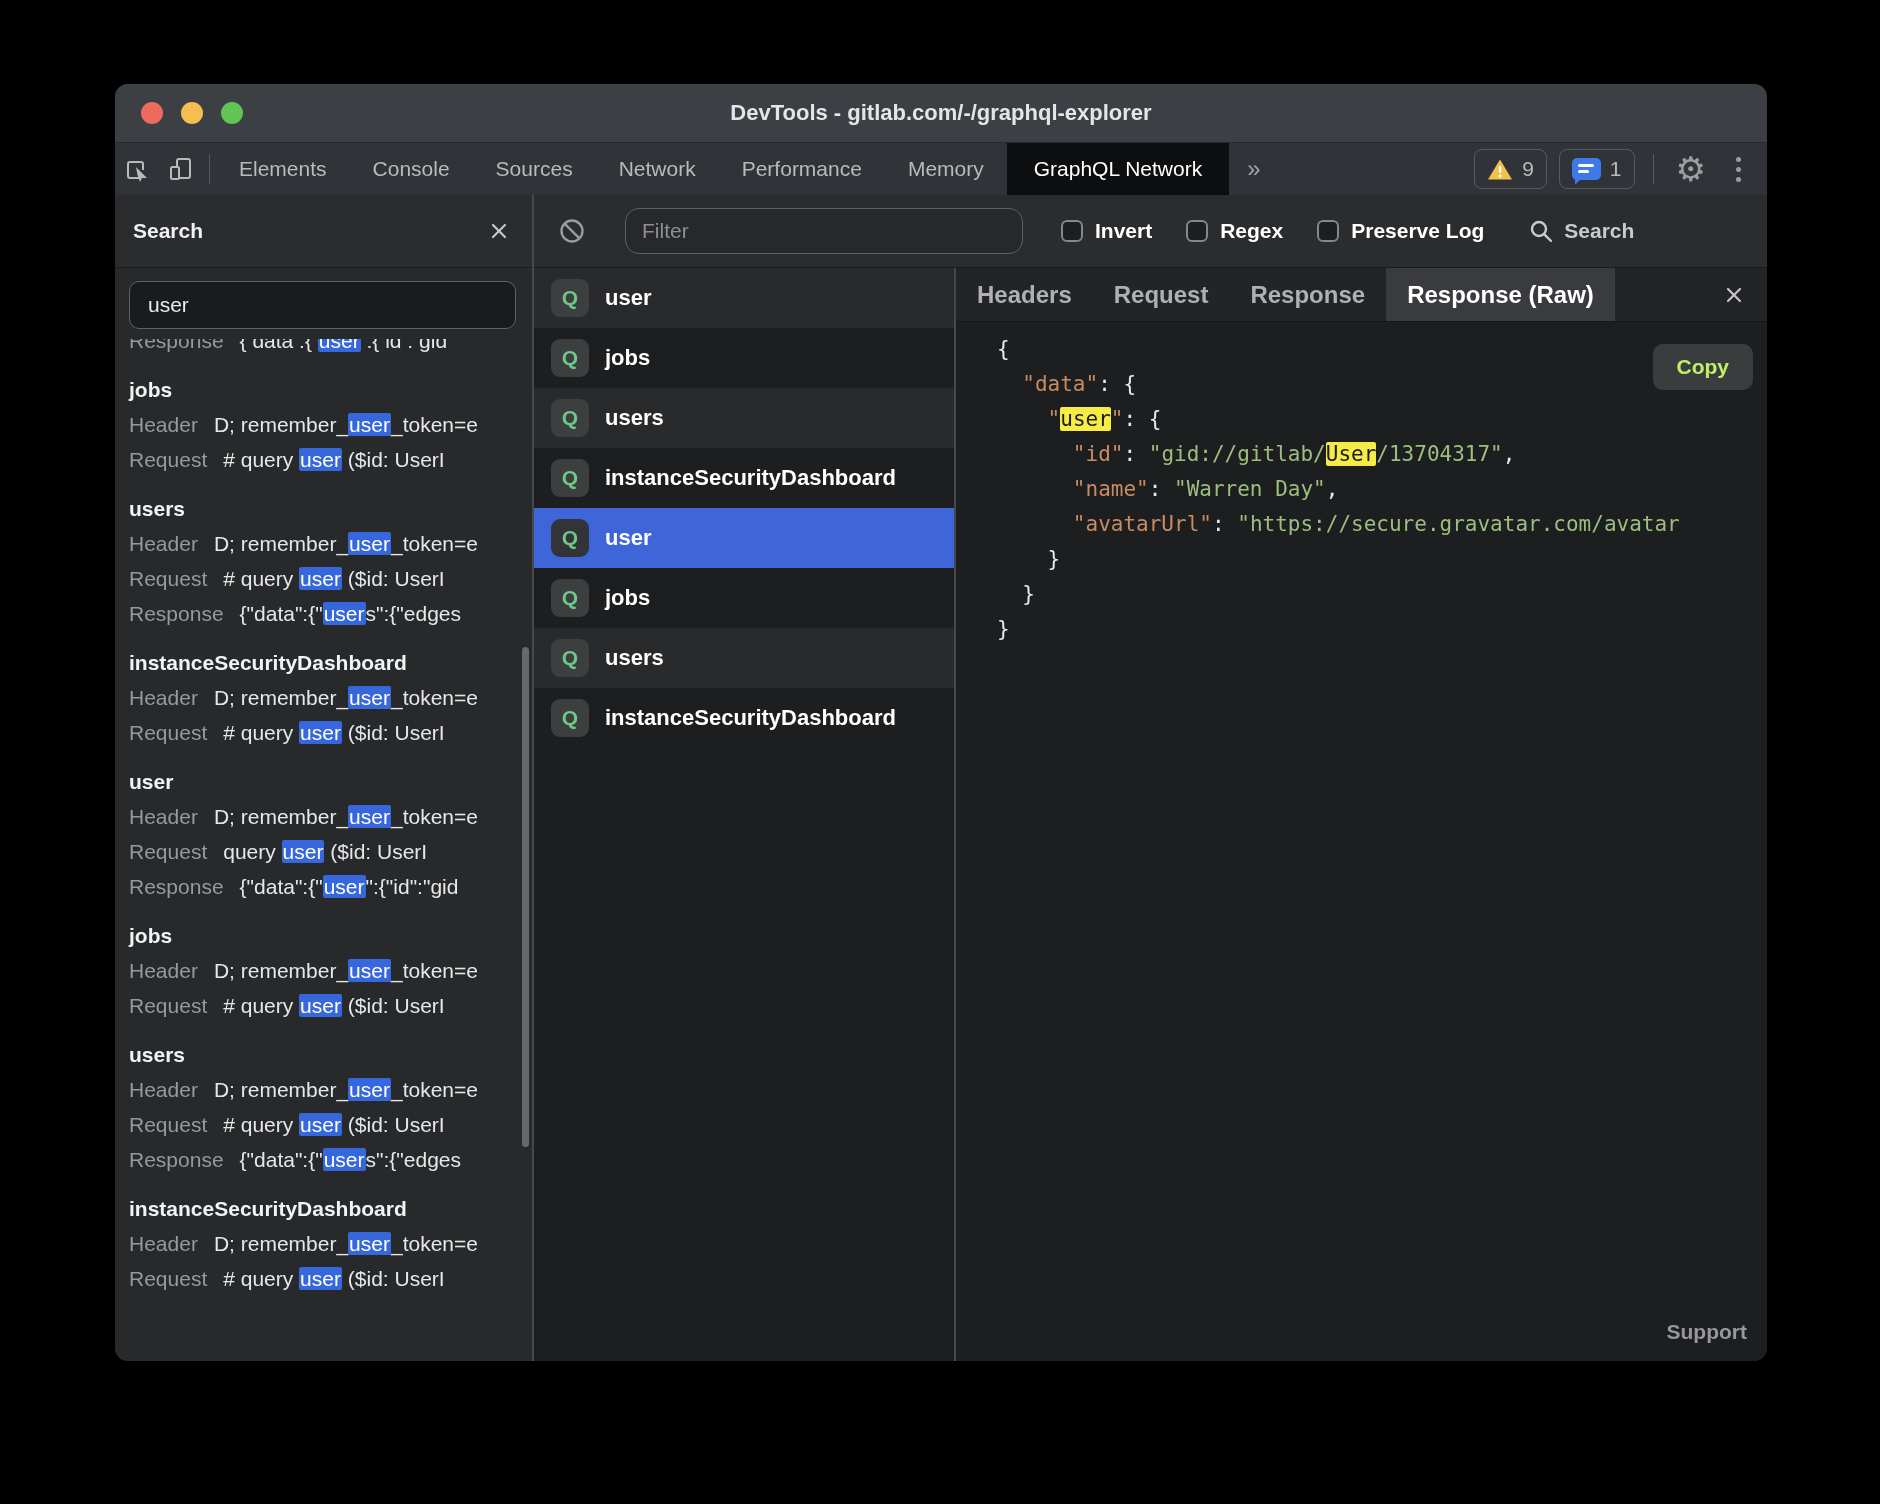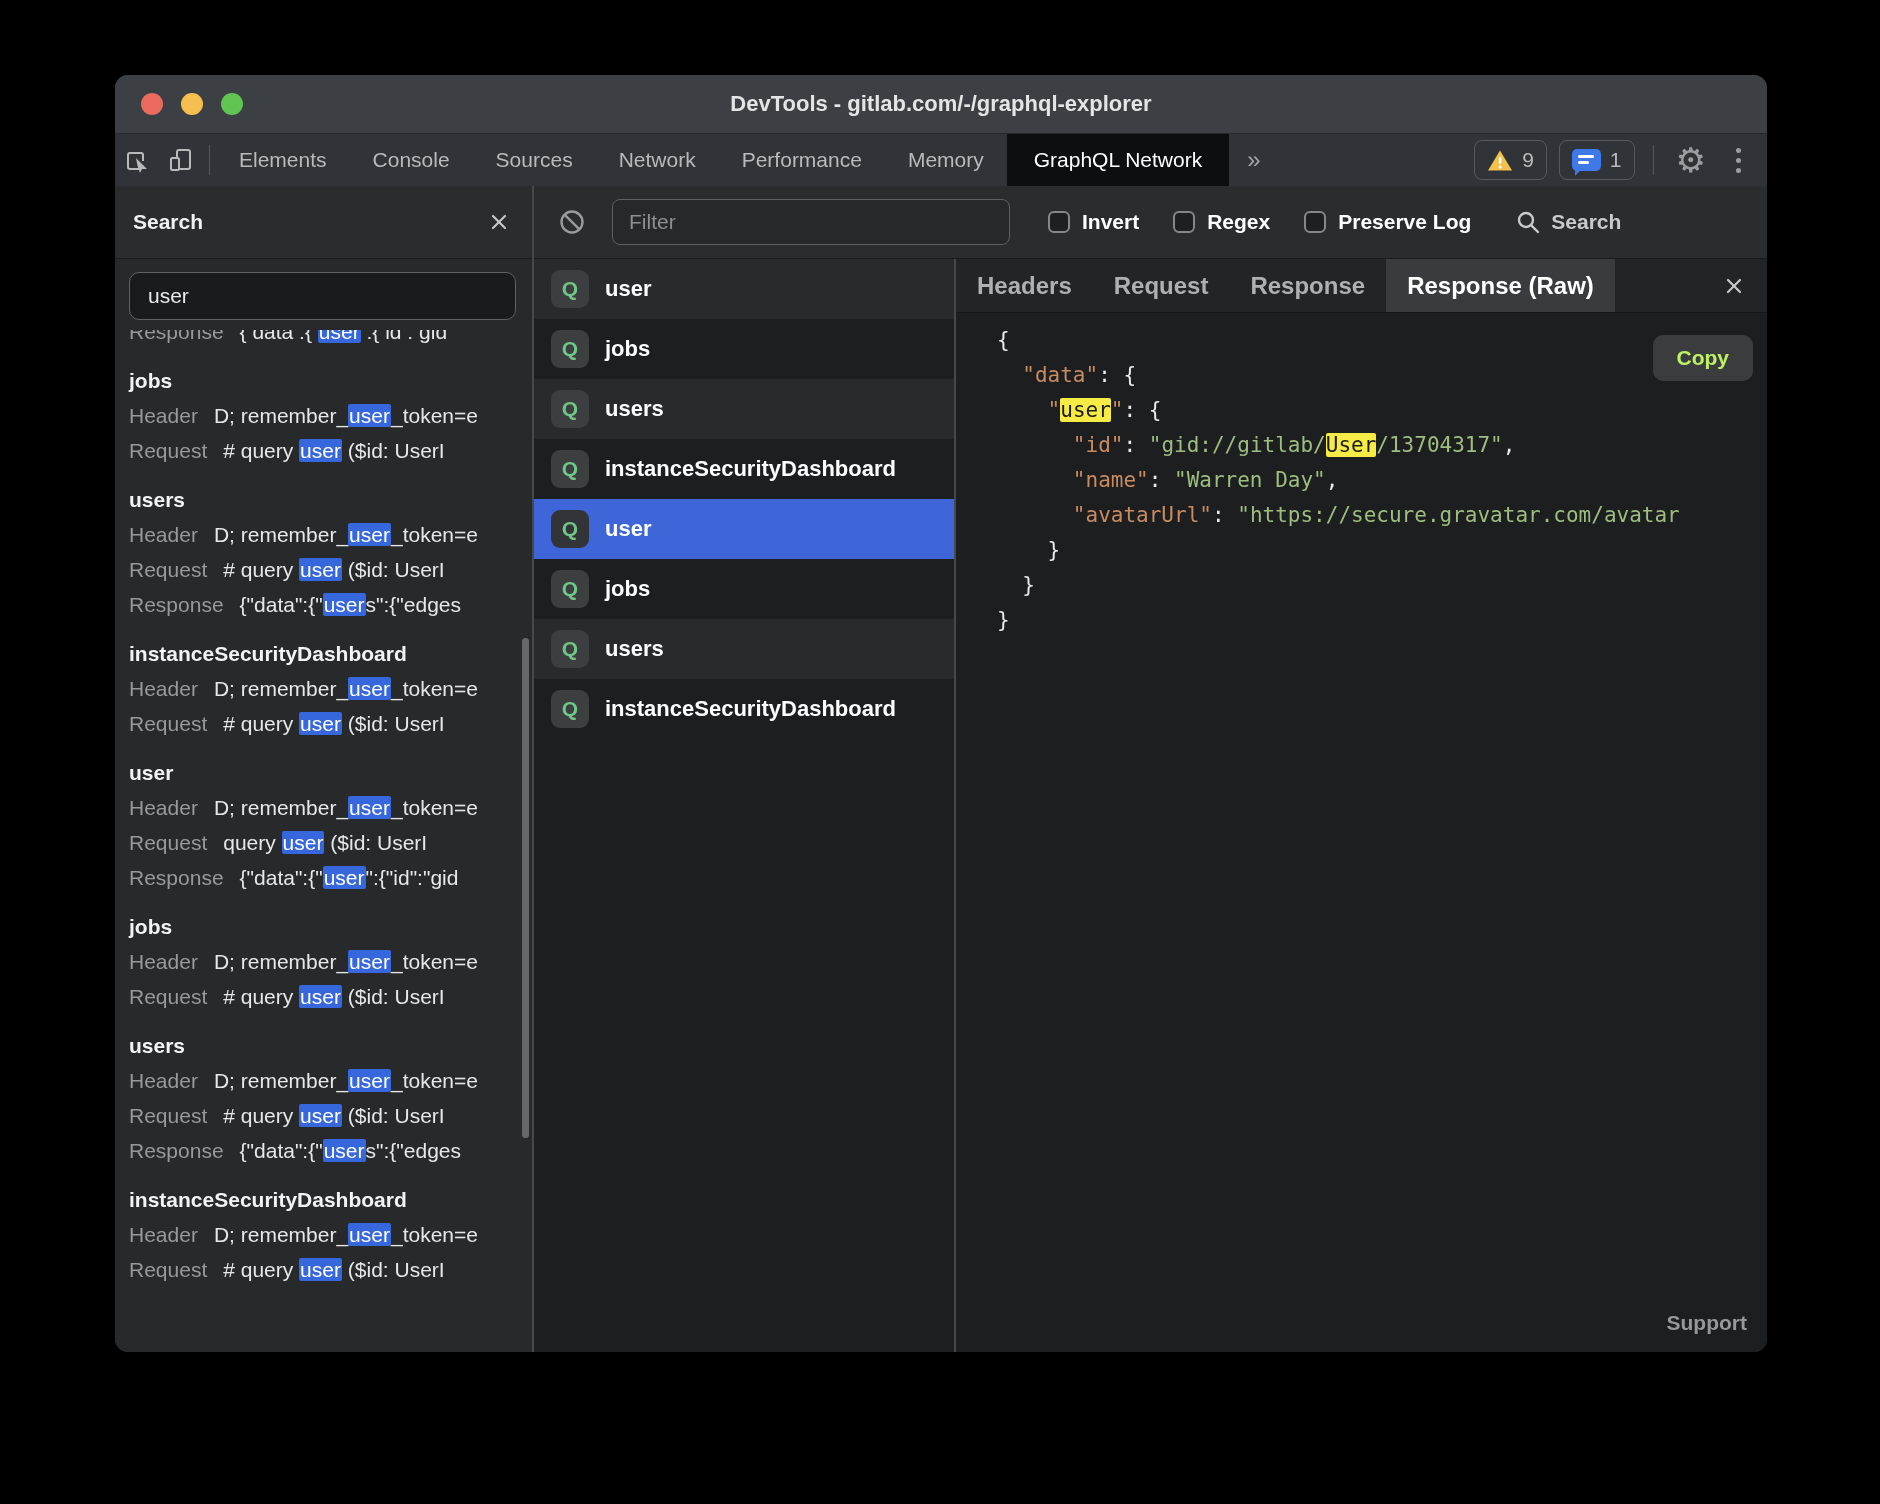--- a/index.html
+++ b/index.html
@@ -1,18 +1,18 @@
 <!DOCTYPE html>
 <html style="--accent-blue: #3E66D8; --search-highlight-blue: #3767DC; --match-yellow: #F6EC45; --q-badge-green: #6FC787; --json-key: #C98B60; --json-string: #9DBE7E; --chat-blue: #3F79E8; --warning-yellow: #F2C14B; --traffic-red: #ED6A5E; --traffic-yellow: #F5BF4F; --traffic-green: #61C554;"><head>
 <meta charset="utf-8">
 <style>
   html,body{margin:0;padding:0;background:#000;}
   .screen{position:relative;width:1880px;height:1504px;background:#000;overflow:hidden;
           font-family:"Liberation Sans",sans-serif;-webkit-font-smoothing:antialiased;}
-  .window{position:absolute;left:115px;top:75px;width:1652px;height:1277px;border-radius:13px;
+  .window{position:absolute;left:115px;top:84px;width:1652px;height:1277px;border-radius:13px;
           overflow:hidden;background:#28292B;box-shadow:0 20px 60px rgba(0,0,0,.7);display:flex;flex-direction:column;}
 
   
   .titlebar{position:relative;height:58px;flex:0 0 58px;background:#3C3F44;display:flex;align-items:center;}
   .traffic{display:flex;gap:18px;margin-left:26px;}
   .tl{width:22px;height:22px;border-radius:50%;display:inline-block;}
   .tl.red{background:var(--traffic-red);}
   .tl.yellow{background:var(--traffic-yellow);}
   .tl.green{background:var(--traffic-green);}
   .title{position:absolute;left:0;right:0;text-align:center;color:#E4E5E7;font-size:22px;font-weight:700;pointer-events:none;}
@@ -57,22 +57,22 @@
   .res-row{line-height:35px;font-size:21px;white-space:nowrap;overflow:hidden;color:#E6E7E8;}
   .res-row .lbl{color:#97999C;margin-right:16px;}
   .hl{background:var(--search-highlight-blue);color:#fff;border-radius:2px;padding:0 1px;}
   .clip-top{margin-top:-16px;}
   .scroll-thumb{position:absolute;right:3px;top:452px;width:7px;height:500px;border-radius:4px;background:#67686B;}
 
   
   .rightside{flex:1;display:flex;flex-direction:column;min-width:0;min-height:0;}
   .filterbar{height:72px;flex:0 0 72px;background:#2B2C2E;border-bottom:1px solid #1B1C1E;
              display:flex;align-items:center;padding:0 24px;gap:14px;}
-  .filter{width:398px;height:46px;box-sizing:border-box;background:#27282A;border:1px solid #5E6062;border-radius:8px;
-          color:#E9EAEB;font-size:21px;padding:0 16px;outline:none;font-family:"Liberation Sans",sans-serif;margin-left:12px;}
+  .filter{width:398px;height:46px;box-sizing:border-box;background:#27282A;border:1px solid #5E6062;border-radius:14px;
+          color:#E9EAEB;font-size:21px;padding:0 16px;outline:none;font-family:"Liberation Sans",sans-serif;margin-left:25px;}
   .filter::placeholder{color:#8E8F92;}
   .checks{display:flex;align-items:center;gap:34px;margin-left:24px;}
   .check{display:flex;align-items:center;gap:12px;cursor:pointer;color:#ffffff;font-size:21px;font-weight:700;}
   .box{width:22px;height:22px;border:2px solid #85878A;border-radius:6px;background:#1E1F21;box-sizing:border-box;}
   .searchlbl{display:flex;align-items:center;gap:10px;color:#C9CACC;font-size:21px;font-weight:700;margin-left:30px;cursor:pointer;}
 
   .cols{flex:1;display:flex;min-height:0;}
 
   
   .middle{width:420px;flex:0 0 420px;background:#1D1E20;display:flex;flex-direction:column;min-height:0;}

